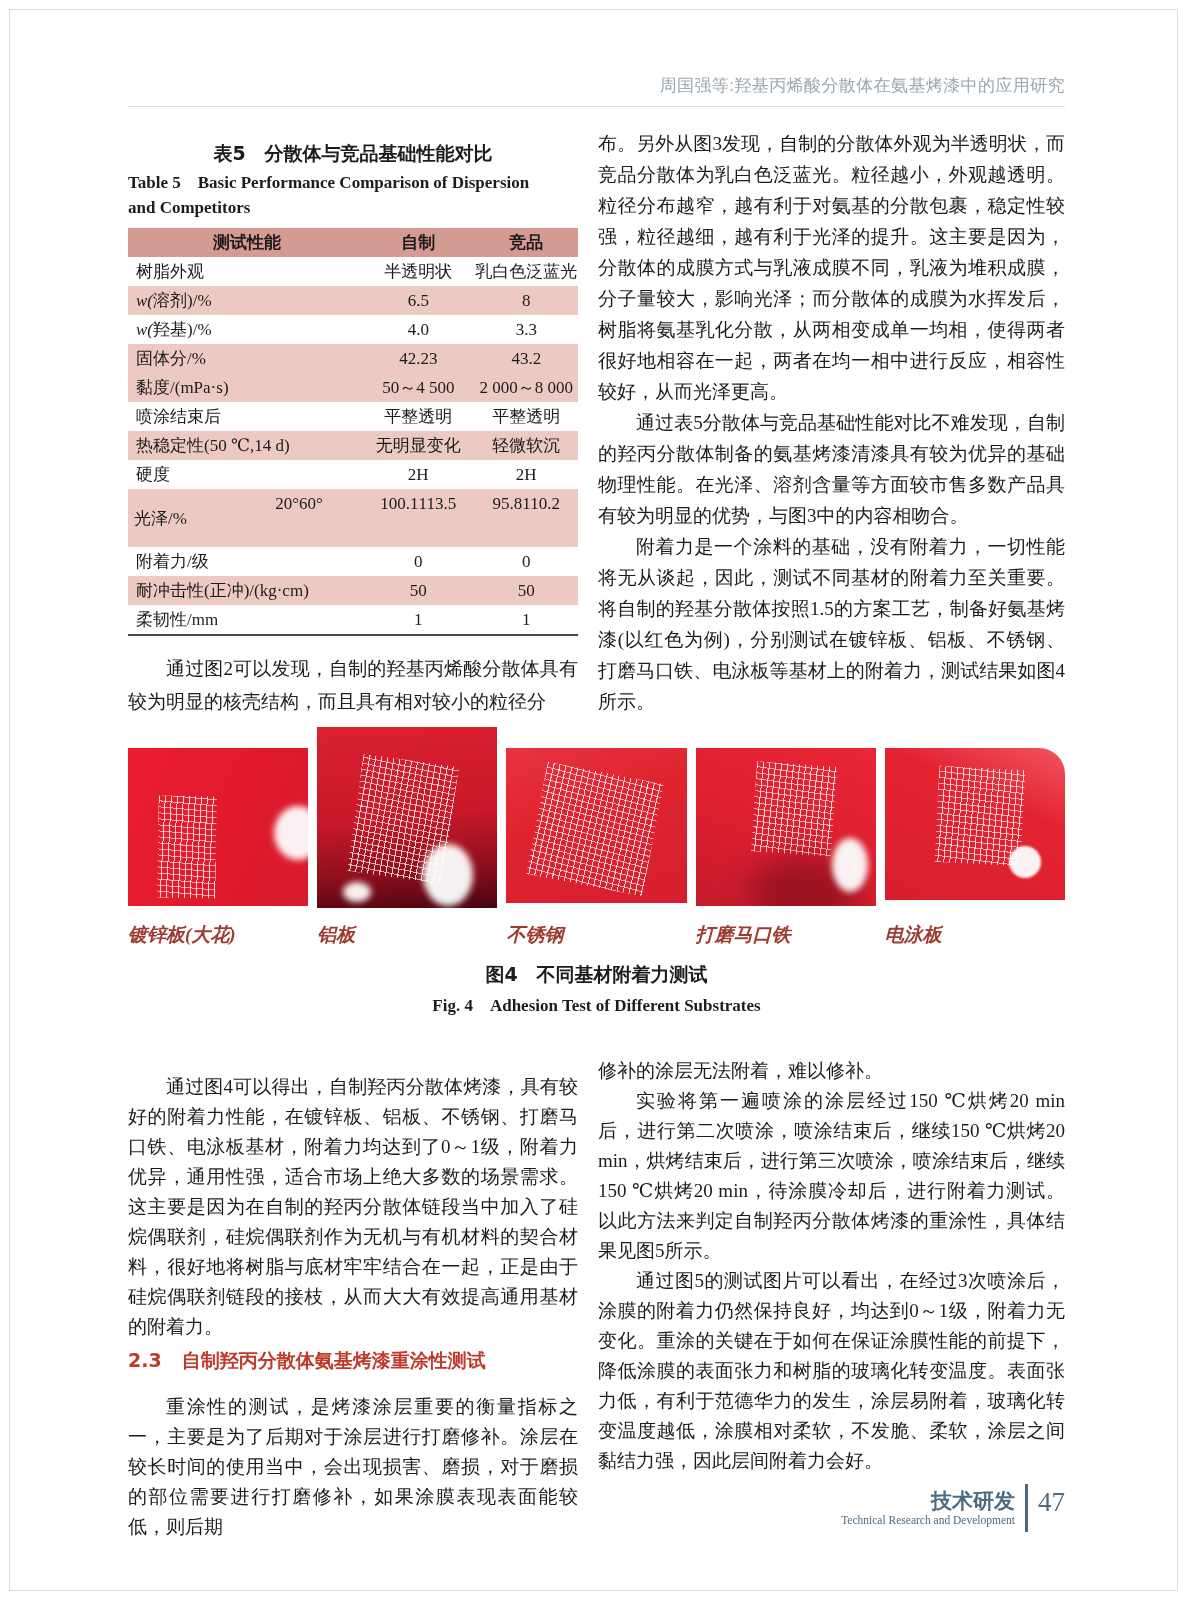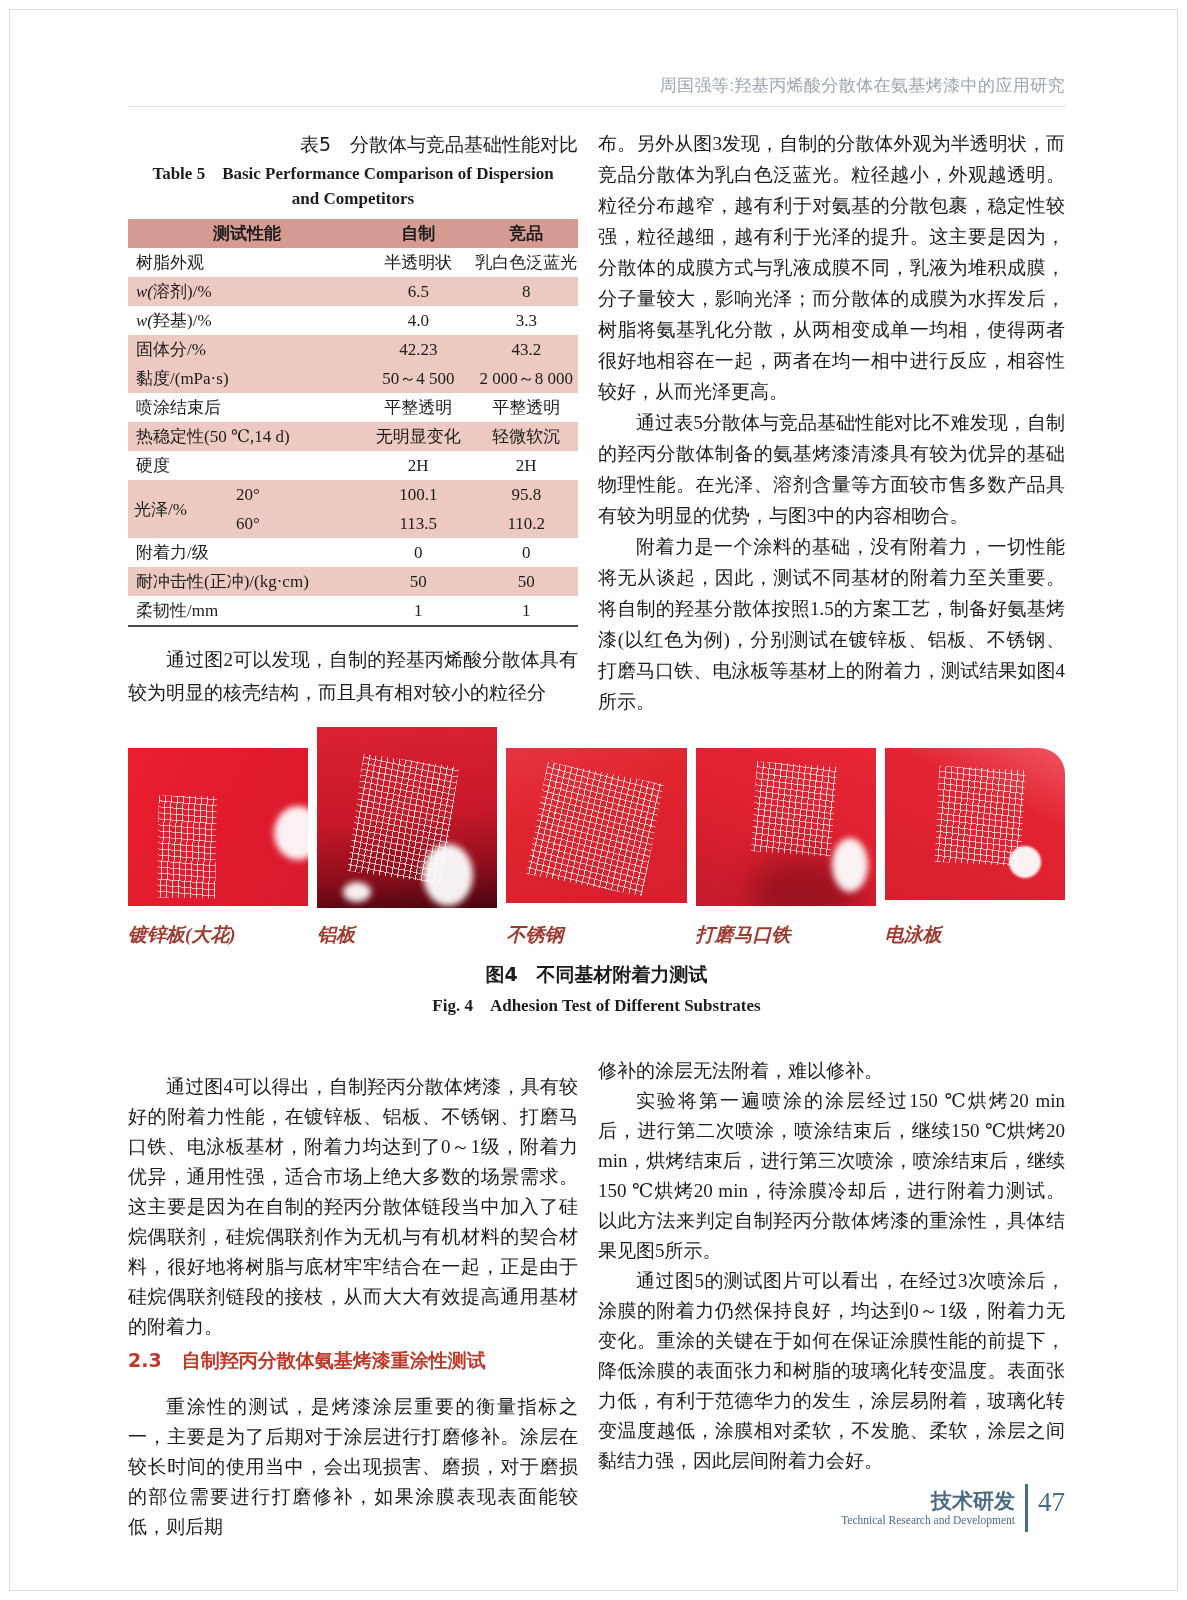--- a/index.html
+++ b/index.html
@@ -9,37 +9,37 @@
   .scan-border { position:absolute; inset:9px; border:1px solid #dadddf; pointer-events:none; }
 
   .running-head { position:absolute; top:74px; left:128px; width:937px; text-align:right;
                   font-size:17px; color:#9aa6ae; padding-bottom:9px; border-bottom:1px solid #dce0e2;
                   letter-spacing:.4px; font-family:"Liberation Sans","DejaVu Sans",sans-serif; }
 
   .top-cols { position:absolute; top:128px; left:128px; width:937px; display:flex; gap:20px; }
   .col-l { width:450px; }
   .col-r { width:467px; }
 
-  .tbl-title-cn { text-align:right; font-weight:normal; font-size:19px;
-                  font-family:"DejaVu Sans","Liberation Sans",sans-serif; margin-top:4px; }
-  .tbl-title-en { text-align:center; font-weight:bold; font-size:17px; margin-top:4px; }
+  .tbl-title-cn { text-align:center; font-weight:bold; font-size:19px;
+                  font-family:"DejaVu Sans","Liberation Sans",sans-serif; margin-top:13px; }
+  .tbl-title-en { text-align:left; font-weight:bold; font-size:17px; margin-top:4px; }
 
   .ptable { margin-top:10px; width:450px; font-size:17px; border-bottom:2px solid #4a4a4a; }
   .trow { display:flex; align-items:center; min-height:29px; }
   .trow.head { background:#d59a91; font-family:"DejaVu Sans","Liberation Sans",sans-serif; font-weight:600; }
   .shade { background:#ecc9c2; }
   .c1 { width:52%; padding-left:8px; }
   .c2 { width:25%; text-align:center; }
   .c3 { width:23%; text-align:center; }
   .head .c1 { text-align:center; padding-left:4px; }
   .ital::first-letter { font-style:italic; }
 
   .gloss { display:flex; align-items:stretch; min-height:58px; }
   .gl-label { width:24%; padding-left:6px; display:flex; align-items:center; }
-  .gl-col { display:flex; flex-direction:column; justify-content:center; }
+  .gl-col { display:flex; flex-direction:row; justify-content:center; }
   .gl-angles { width:28%; }
   .gl-self { width:25%; text-align:center; }
   .gl-comp { width:23%; text-align:center; }
   .gl-col div { height:29px; line-height:29px; }
 
   .p-body { font-size:19px; line-height:31px; text-align:justify; }
   .indent { text-indent:2em; }
   .col-l > .p-body { margin-top:16px; line-height:33px; }
 
   .sec-head { font-size:19px; line-height:31px; color:#bf3a2a; font-weight:bold;

